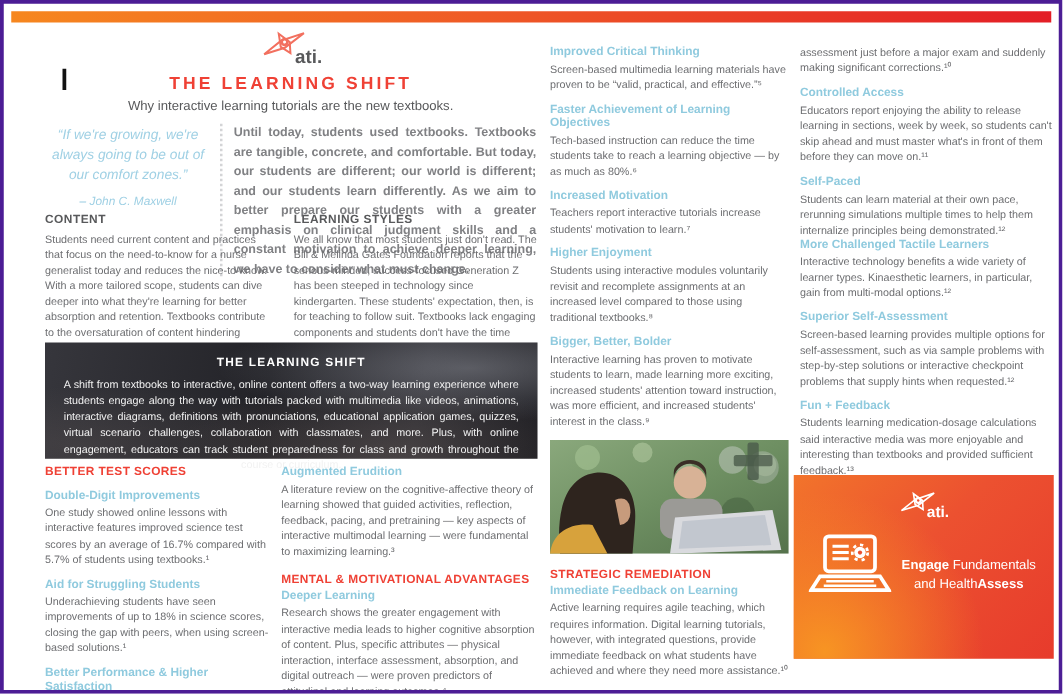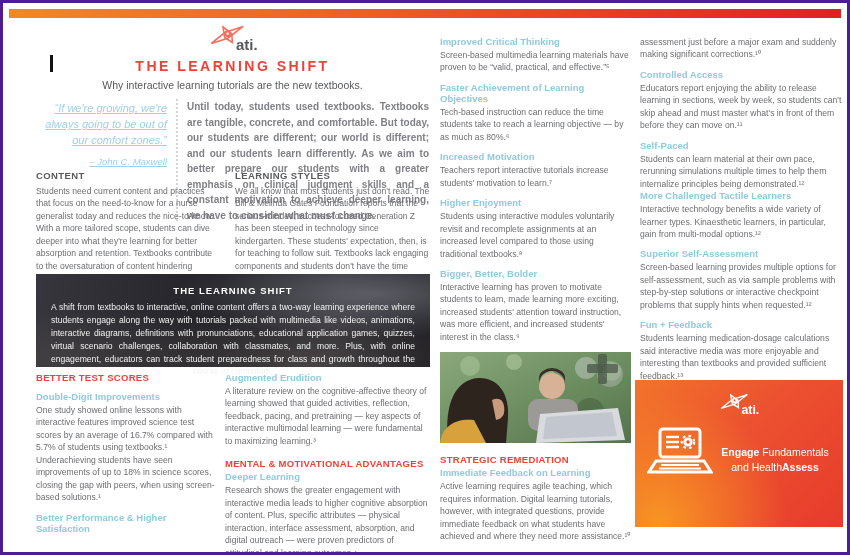--- a/index.html
+++ b/index.html
@@ -16,21 +16,21 @@
   .cursor-mark{position:absolute;left:47px;top:52px;width:3px;height:17px;background:#121212;}
 
   
   .header{position:absolute;left:33px;top:18px;width:393px;text-align:center;}
   .logo-wrap{display:flex;justify-content:center;}
   .page-title{margin-top:3px;font-size:14px;font-weight:bold;letter-spacing:2.5px;color:#ef4135;}
   .page-subtitle{margin-top:5px;font-size:10.5px;color:#58595b;}
 
   
   .quote-row{position:absolute;left:35px;top:94px;width:391px;display:flex;align-items:stretch;}
-  .quote{width:129px;font-size:11px;line-height:1.45;color:#9fd0e4;font-style:italic;text-align:right;padding-top:4px;text-decoration:underline;}
+  .quote{width:129px;font-size:11px;line-height:1.45;color:#9fd0e4;font-style:italic;text-align:center;padding-top:4px;}
   .quote-attr{margin-top:6px;font-size:9.5px;}
   .vdivider{border-left:2px dotted #d3d4d6;margin:2px 9px 2px 9px;}
   .intro{flex:1;font-size:10px;line-height:1.55;color:#808184;text-align:justify;padding-top:2px;font-weight:bold;}
 
   
   .two-col{position:absolute;left:33px;top:167px;width:394px;display:grid;grid-template-columns:183px 1fr;column-gap:16px;}
   .gray-h{font-size:9.5px;font-weight:bold;color:#58595b;letter-spacing:.4px;margin:0 0 4px 0;}
   .body-text{font-size:8.6px;line-height:1.45;color:#6d6e71;margin:0;}
 
   
@@ -119,20 +119,21 @@
 
   <div class="shift-box">
     <h3 class="shift-h">THE LEARNING SHIFT</h3>
     <p class="shift-body">A shift from textbooks to interactive, online content offers a two-way learning experience where students engage along the way with tutorials packed with multimedia like videos, animations, interactive diagrams, definitions with pronunciations, educational application games, quizzes, virtual scenario challenges, collaboration with classmates, and more. Plus, with online engagement, educators can track student preparedness for class and growth throughout the course or curriculum.</p>
   </div>
 
   <div class="col col1b">
     <h3 class="red-h first">BETTER TEST SCORES</h3>
     <h4 class="item-h">Double-Digit Improvements</h4>
     <p class="body-text">One study showed online lessons with interactive features improved science test scores by an average of 16.7% compared with 5.7% of students using textbooks.¹</p>
+    <h4 class="item-h">Aid for Struggling Students</h4>
     <p class="body-text">Underachieving students have seen improvements of up to 18% in science scores, closing the gap with peers, when using screen-based solutions.¹</p>
     <h4 class="item-h">Better Performance &amp; Higher Satisfaction</h4>
 
   </div>
 
   <div class="col col2b">
     <h4 class="item-h first">Augmented Erudition</h4>
     <p class="body-text">A literature review on the cognitive-affective theory of learning showed that guided activities, reflection, feedback, pacing, and pretraining — key aspects of interactive multimodal learning — were fundamental to maximizing learning.³</p>
     <h3 class="red-h">MENTAL &amp; MOTIVATIONAL ADVANTAGES</h3>
     <h4 class="item-h first">Deeper Learning</h4>

